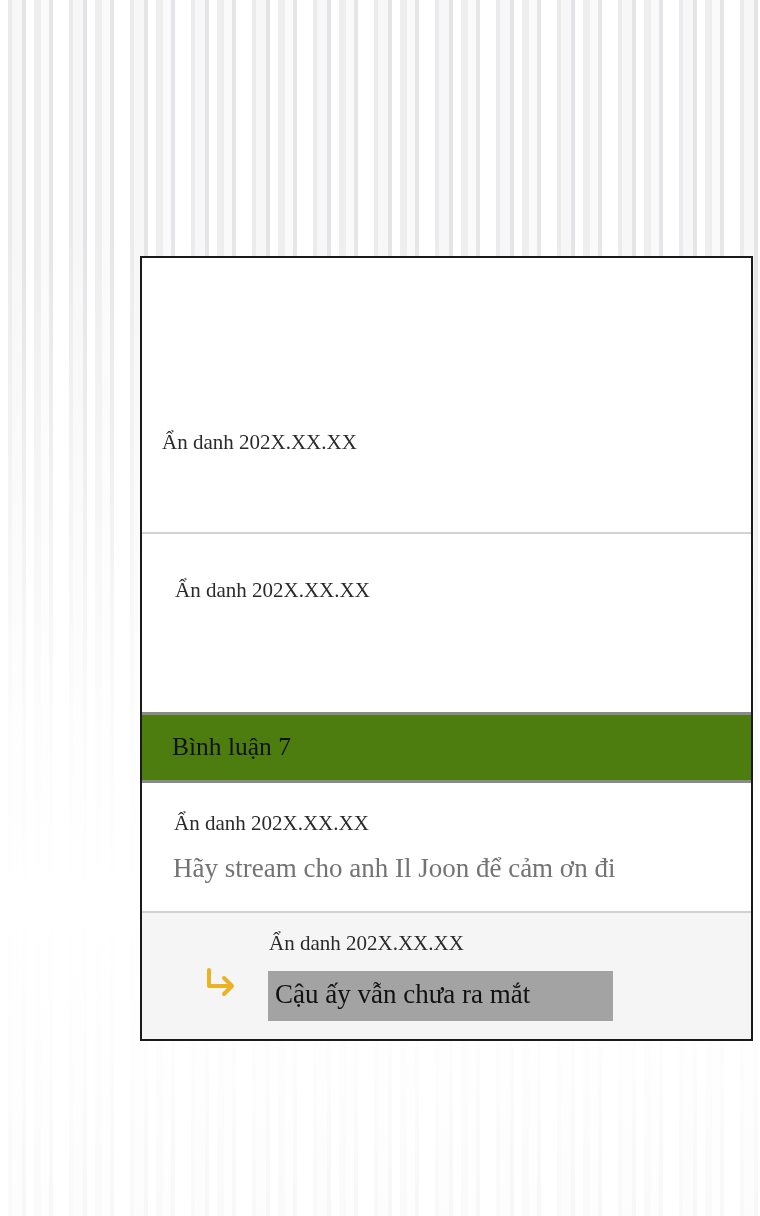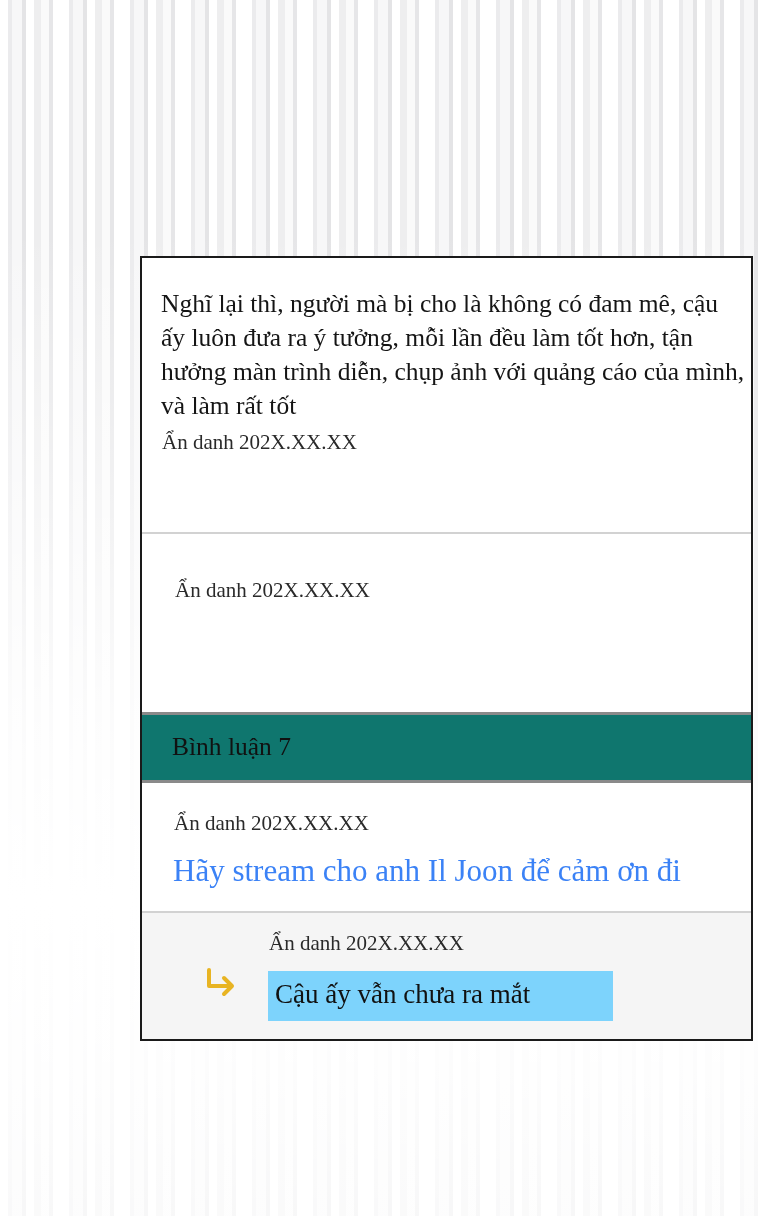--- a/index.html
+++ b/index.html
@@ -77,73 +77,72 @@
       position: absolute;
       left: 33px; top: 44px;
       font-size: 21px; color: #2a2a2a;
     }
     .featured-text {
       position: absolute;
       left: 31px; top: 88px;
       font-size: 31px; color: #111;
     }
     .comments-header {
-      top: 457px; height: 65px; background: #0f766e;
+      top: 457px; height: 65px; background: #4d7c0f;
     }
     .comments-header-label {
       position: absolute;
       left: 30px; top: 17px;
       font-size: 25.5px; color: #111;
     }
     .comment-section { top: 525px; height: 128px; background: #ffffff; }
     .comment-author {
       position: absolute;
       left: 32px; top: 28px;
       font-size: 21px; color: #2a2a2a;
     }
     .comment-text {
       position: absolute;
       left: 31px; top: 70px;
-      font-size: 31px; color: #3b82f6;
+      font-size: 27px; color: #737373;
     }
     .reply-section {
       top: 655px; height: 126px; background: #f5f5f5;
     }
     .reply-arrow {
       position: absolute;
       left: 62px; top: 54px;
       width: 34px; height: 30px;
     }
     .reply-author {
       position: absolute;
       left: 127px; top: 18px;
       font-size: 21px; color: #2a2a2a;
     }
     .reply-bubble {
       position: absolute;
       left: 126px; top: 58px;
       width: 345px; height: 50px;
-      background: #7dd3fc;
+      background: #a3a3a3;
     }
     .reply-text {
       position: absolute;
       left: 7px; top: 8px;
       font-size: 27px; color: #111;
       white-space: nowrap;
     }
   </style>
 </head>
 <body>
 
 <div class="bg-stripes"></div>
 
 <div class="panel">
 
   <div class="section post-section">
-    <div class="post-body">Nghĩ lại thì, người mà bị cho là không có đam mê, cậu ấy luôn đưa ra ý tưởng, mỗi lần đều làm tốt hơn, tận hưởng màn trình diễn, chụp ảnh với quảng cáo của mình, và làm rất tốt</div>
     <div class="post-author">Ẩn danh 202X.XX.XX</div>
   </div>
 
   <div class="divider-light" style="top:274px;"></div>
 
   <div class="section featured-section">
     <div class="featured-author">Ẩn danh 202X.XX.XX</div>
   </div>
 
   <div class="divider-dark" style="top:454px;"></div>

